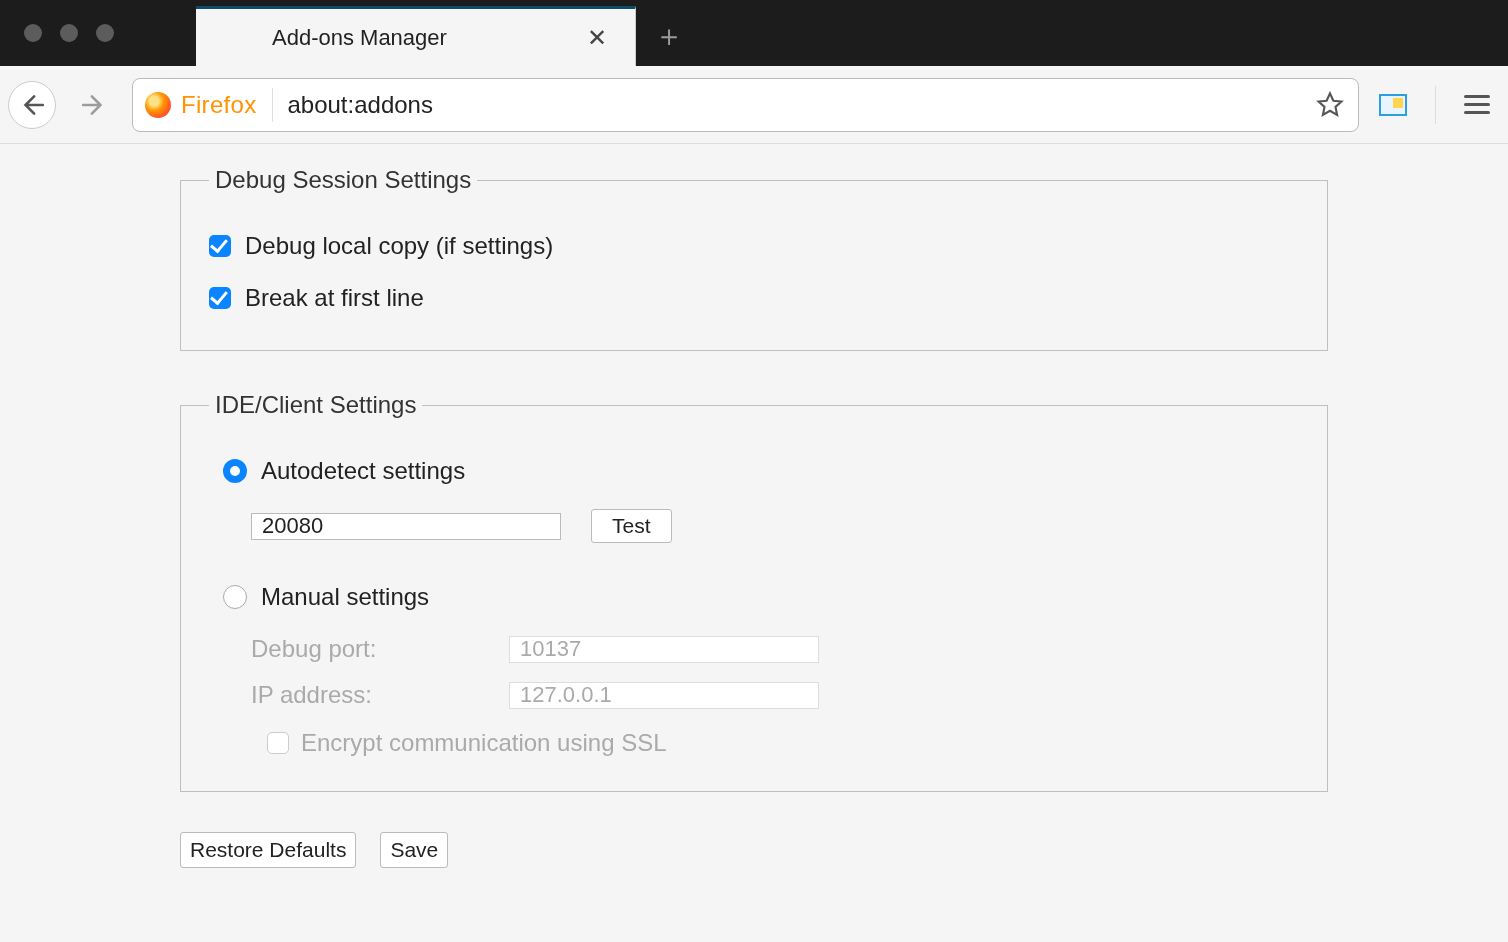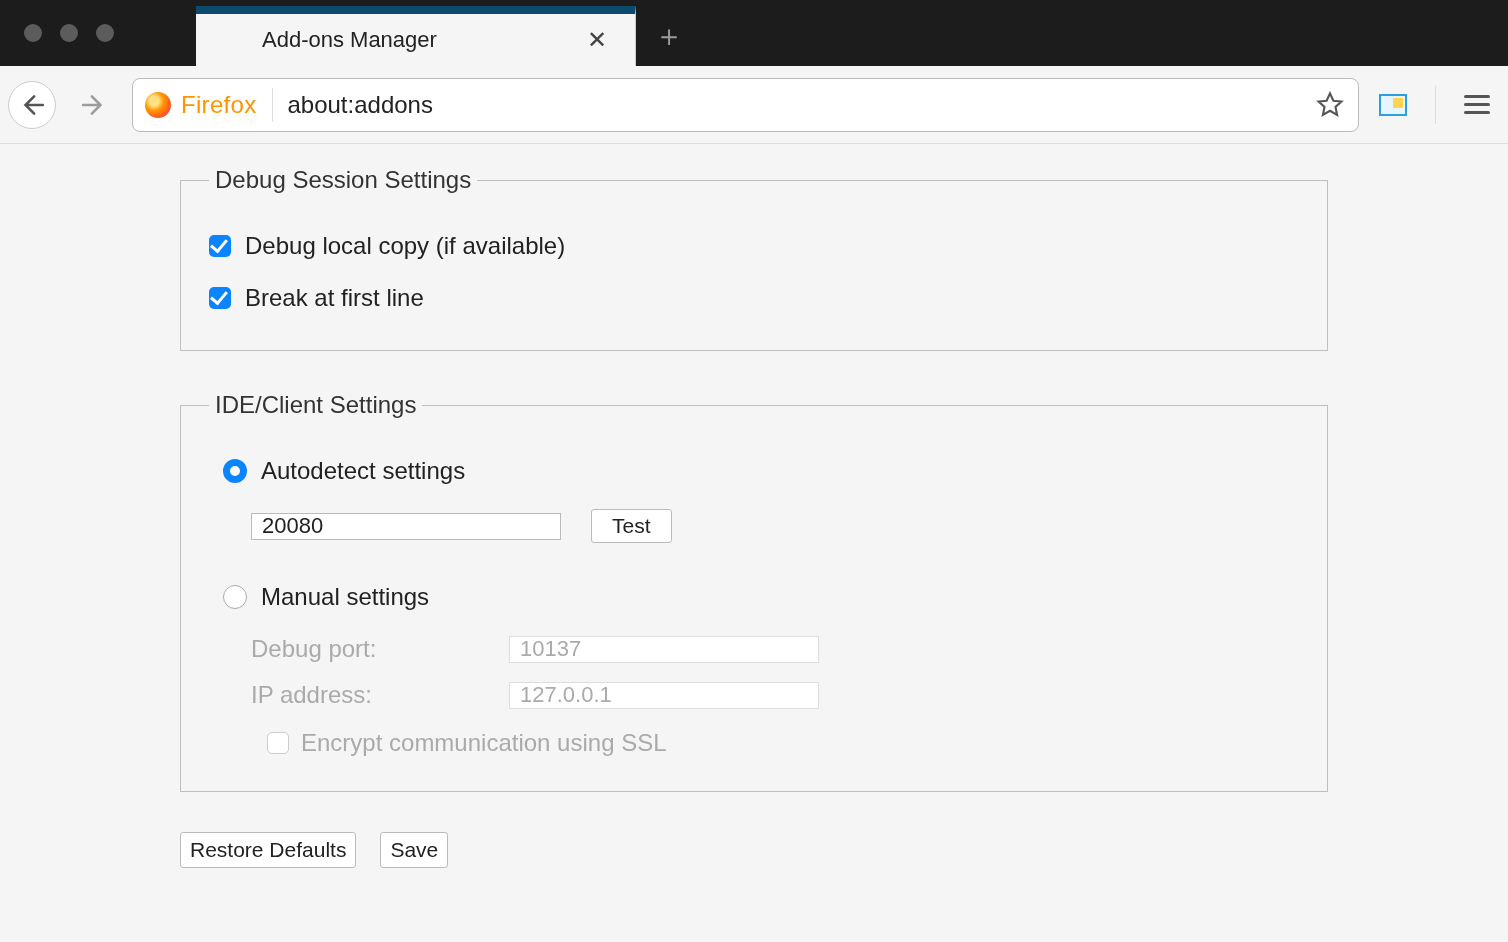--- a/index.html
+++ b/index.html
@@ -17,22 +17,22 @@
   .tl { width: 18px; height: 18px; border-radius: 50%; background: #5c5c5c; }
 
   .tab {
     height: 60px;
     margin-top: 6px;
     background: #f5f5f5;
     display: flex;
     align-items: center;
     padding: 0 20px 0 22px;
     min-width: 440px;
-    gap: 18px;
-    border-top: 8px solid #0c4a6e;
+    gap: 28px;
+    border-top: 3px solid #0c4a6e;
     border-right: 1px solid #ccc;
   }
   .tab .tabicon { width: 26px; height: 26px; position: relative; }
   .tab .tablabel { font-size: 22px; color: #222; flex: 1; }
   .tab .tabclose { font-size: 24px; color: #444; padding: 4px 8px; cursor: pointer; }
 
   .newtab {
     width: 66px; height: 60px; display: flex; align-items: center; justify-content: center;
     color: #9a9a9a; font-size: 30px; font-weight: 300; cursor: pointer;
   }
@@ -220,21 +220,21 @@
       </span>
   </div>
 </div>
 
 <div class="page">
 
   <fieldset>
     <legend>Debug Session Settings</legend>
     <div class="row">
       <span class="cb checked"></span>
-      <span>Debug local copy (if available)</span>
+      <span>Debug local copy (if settings)</span>
     </div>
     <div class="row">
       <span class="cb checked"></span>
       <span>Break at first line</span>
     </div>
   </fieldset>
 
   <fieldset>
     <legend>IDE/Client Settings</legend>
 

